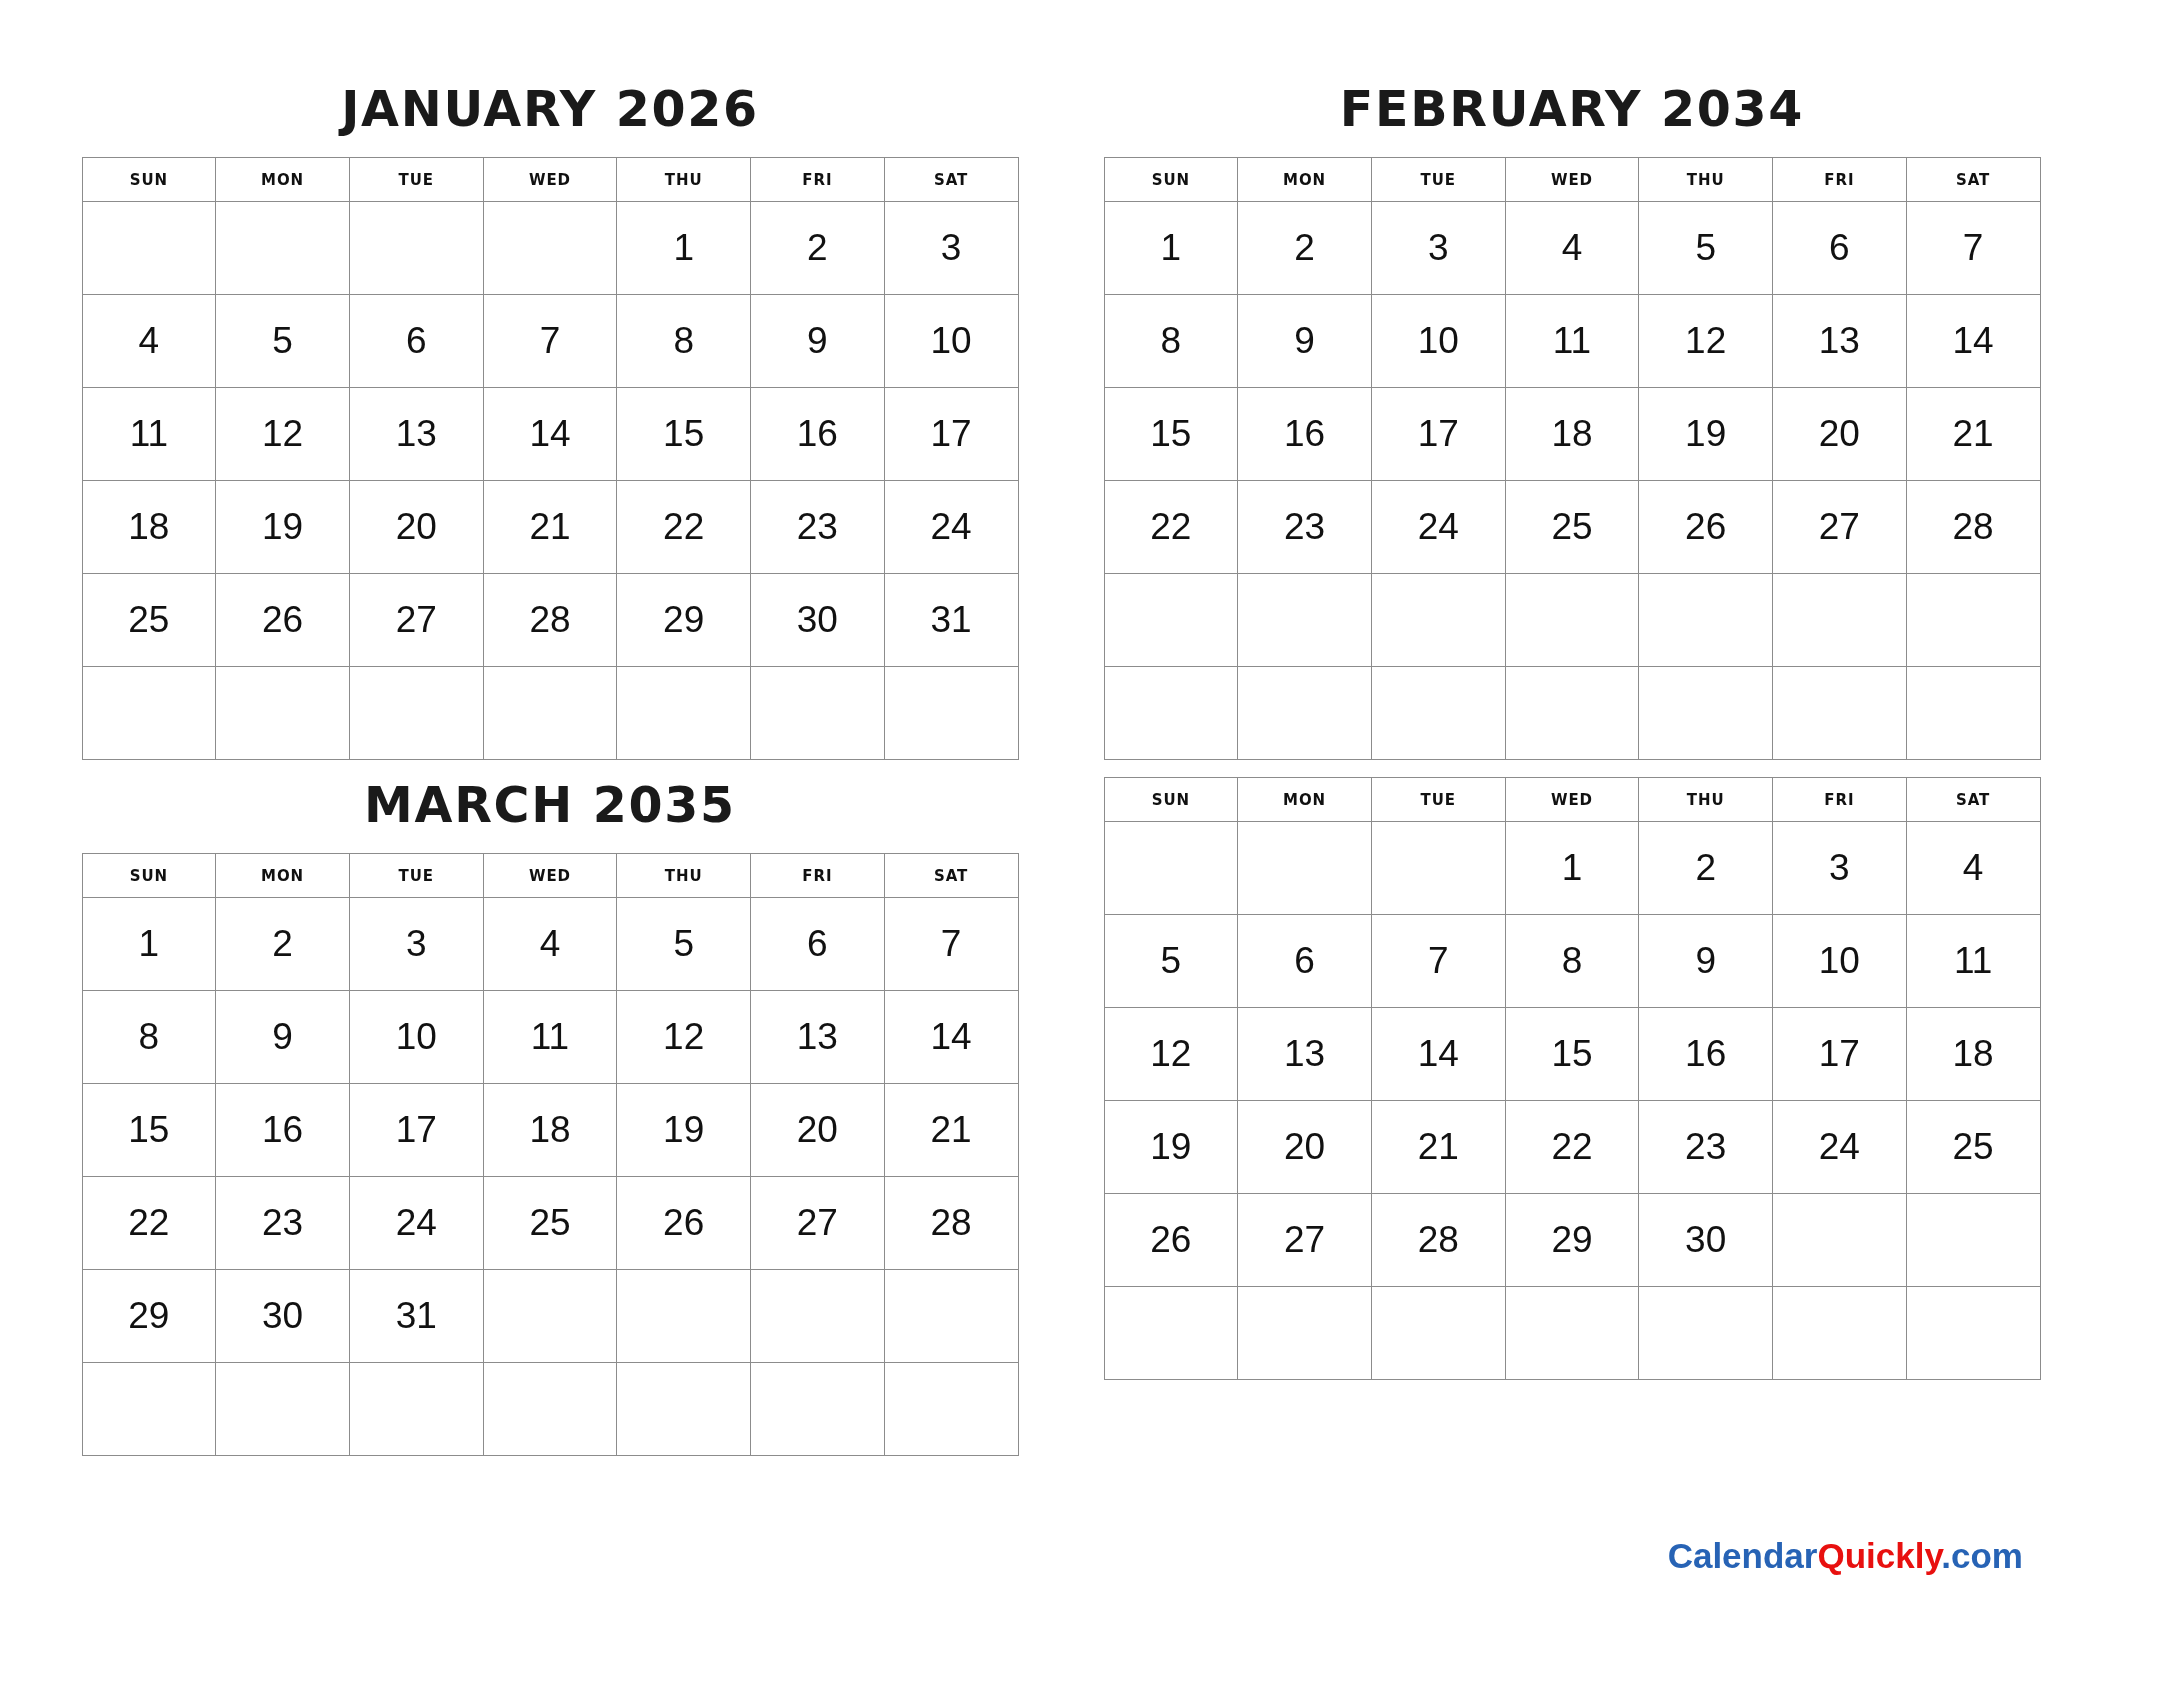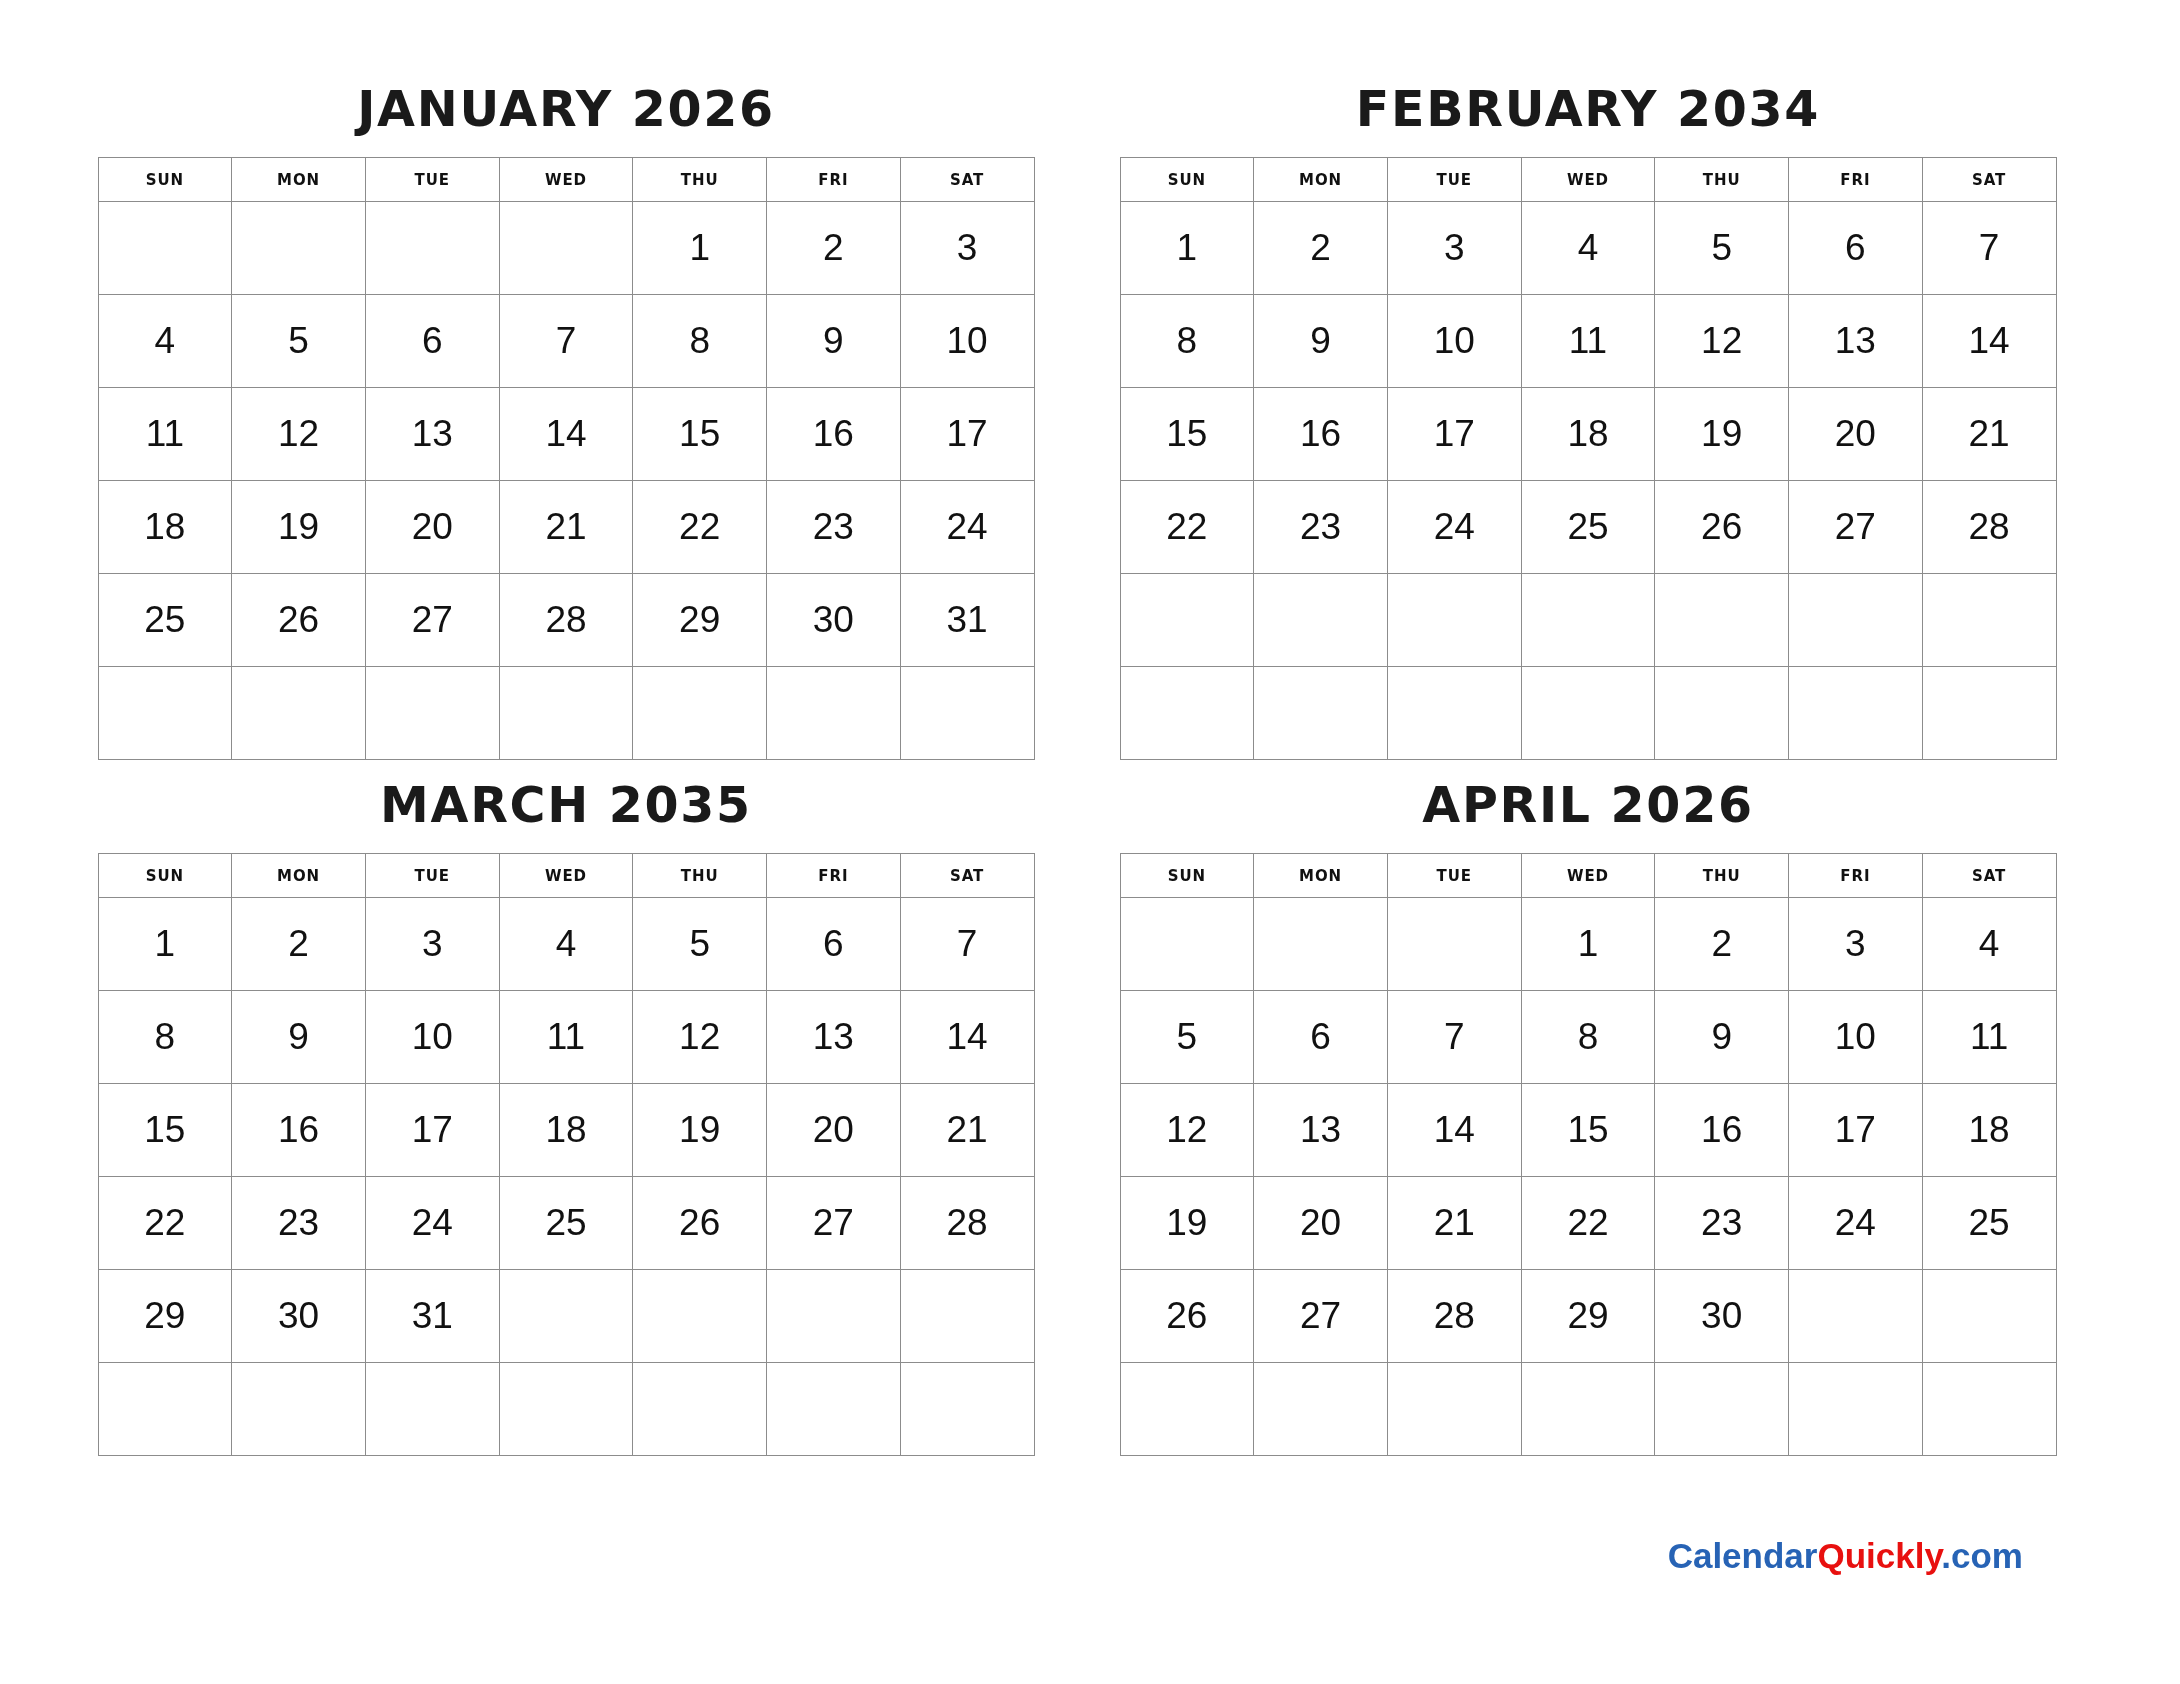--- a/index.html
+++ b/index.html
@@ -15,21 +15,21 @@
     position: relative;
     overflow: hidden;
   }
   .sheet {
     position: absolute;
     left: 0;
     top: 0;
     width: 2181px;
     height: 1685px;
     box-sizing: border-box;
-    padding: 81px 136px 0 72px;
+    padding: 81px 136px 0 56px;
   }
   .grid-2x2 {
     display: grid;
     grid-template-columns: 988px 988px;
     grid-template-rows: auto auto;
     column-gap: 34px;
     row-gap: 17px;
   }
   .month-block {
     width: 988px;
@@ -301,21 +301,20 @@
               <td></td>
               <td></td>
               <td></td>
               <td></td>
               <td></td>
             </tr>
           </tbody>
         </table>
       </div>
       <div class="month-block">
-        <div class="month-title">APRIL 2026</div>
         <table class="cal">
           <thead>
             <tr>
               <th>SUN</th>
               <th>MON</th>
               <th>TUE</th>
               <th>WED</th>
               <th>THU</th>
               <th>FRI</th>
               <th>SAT</th>

